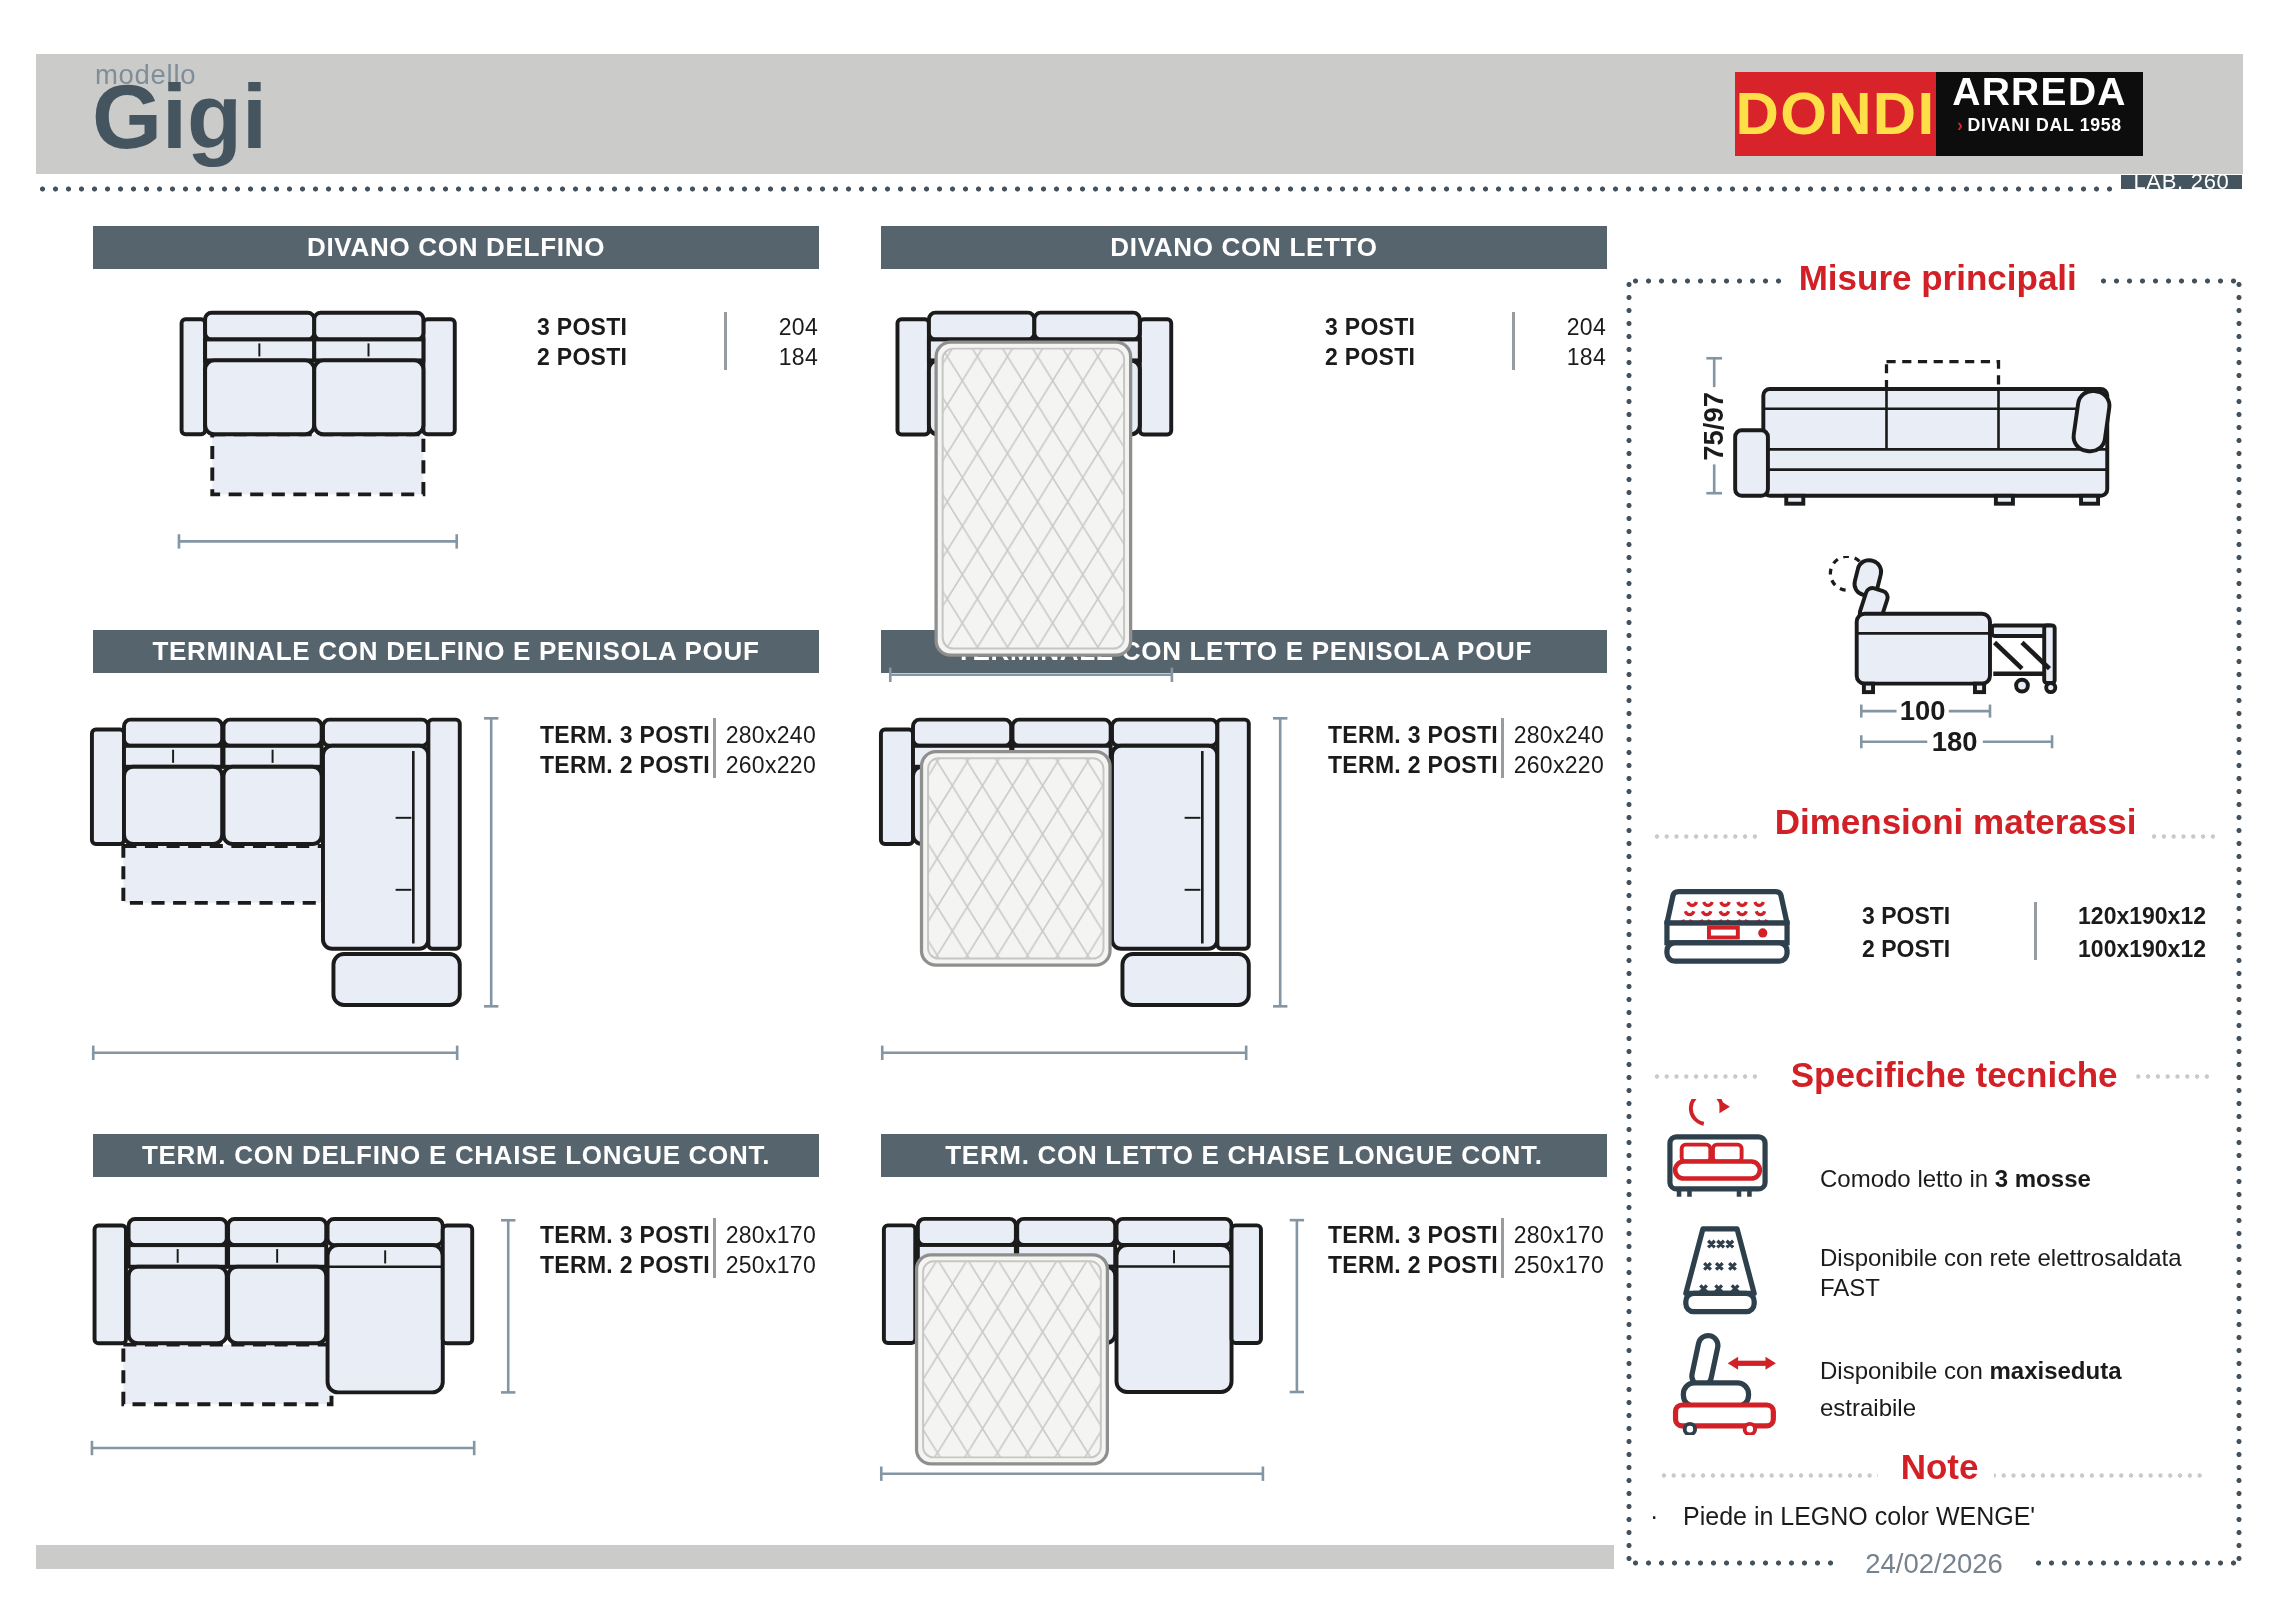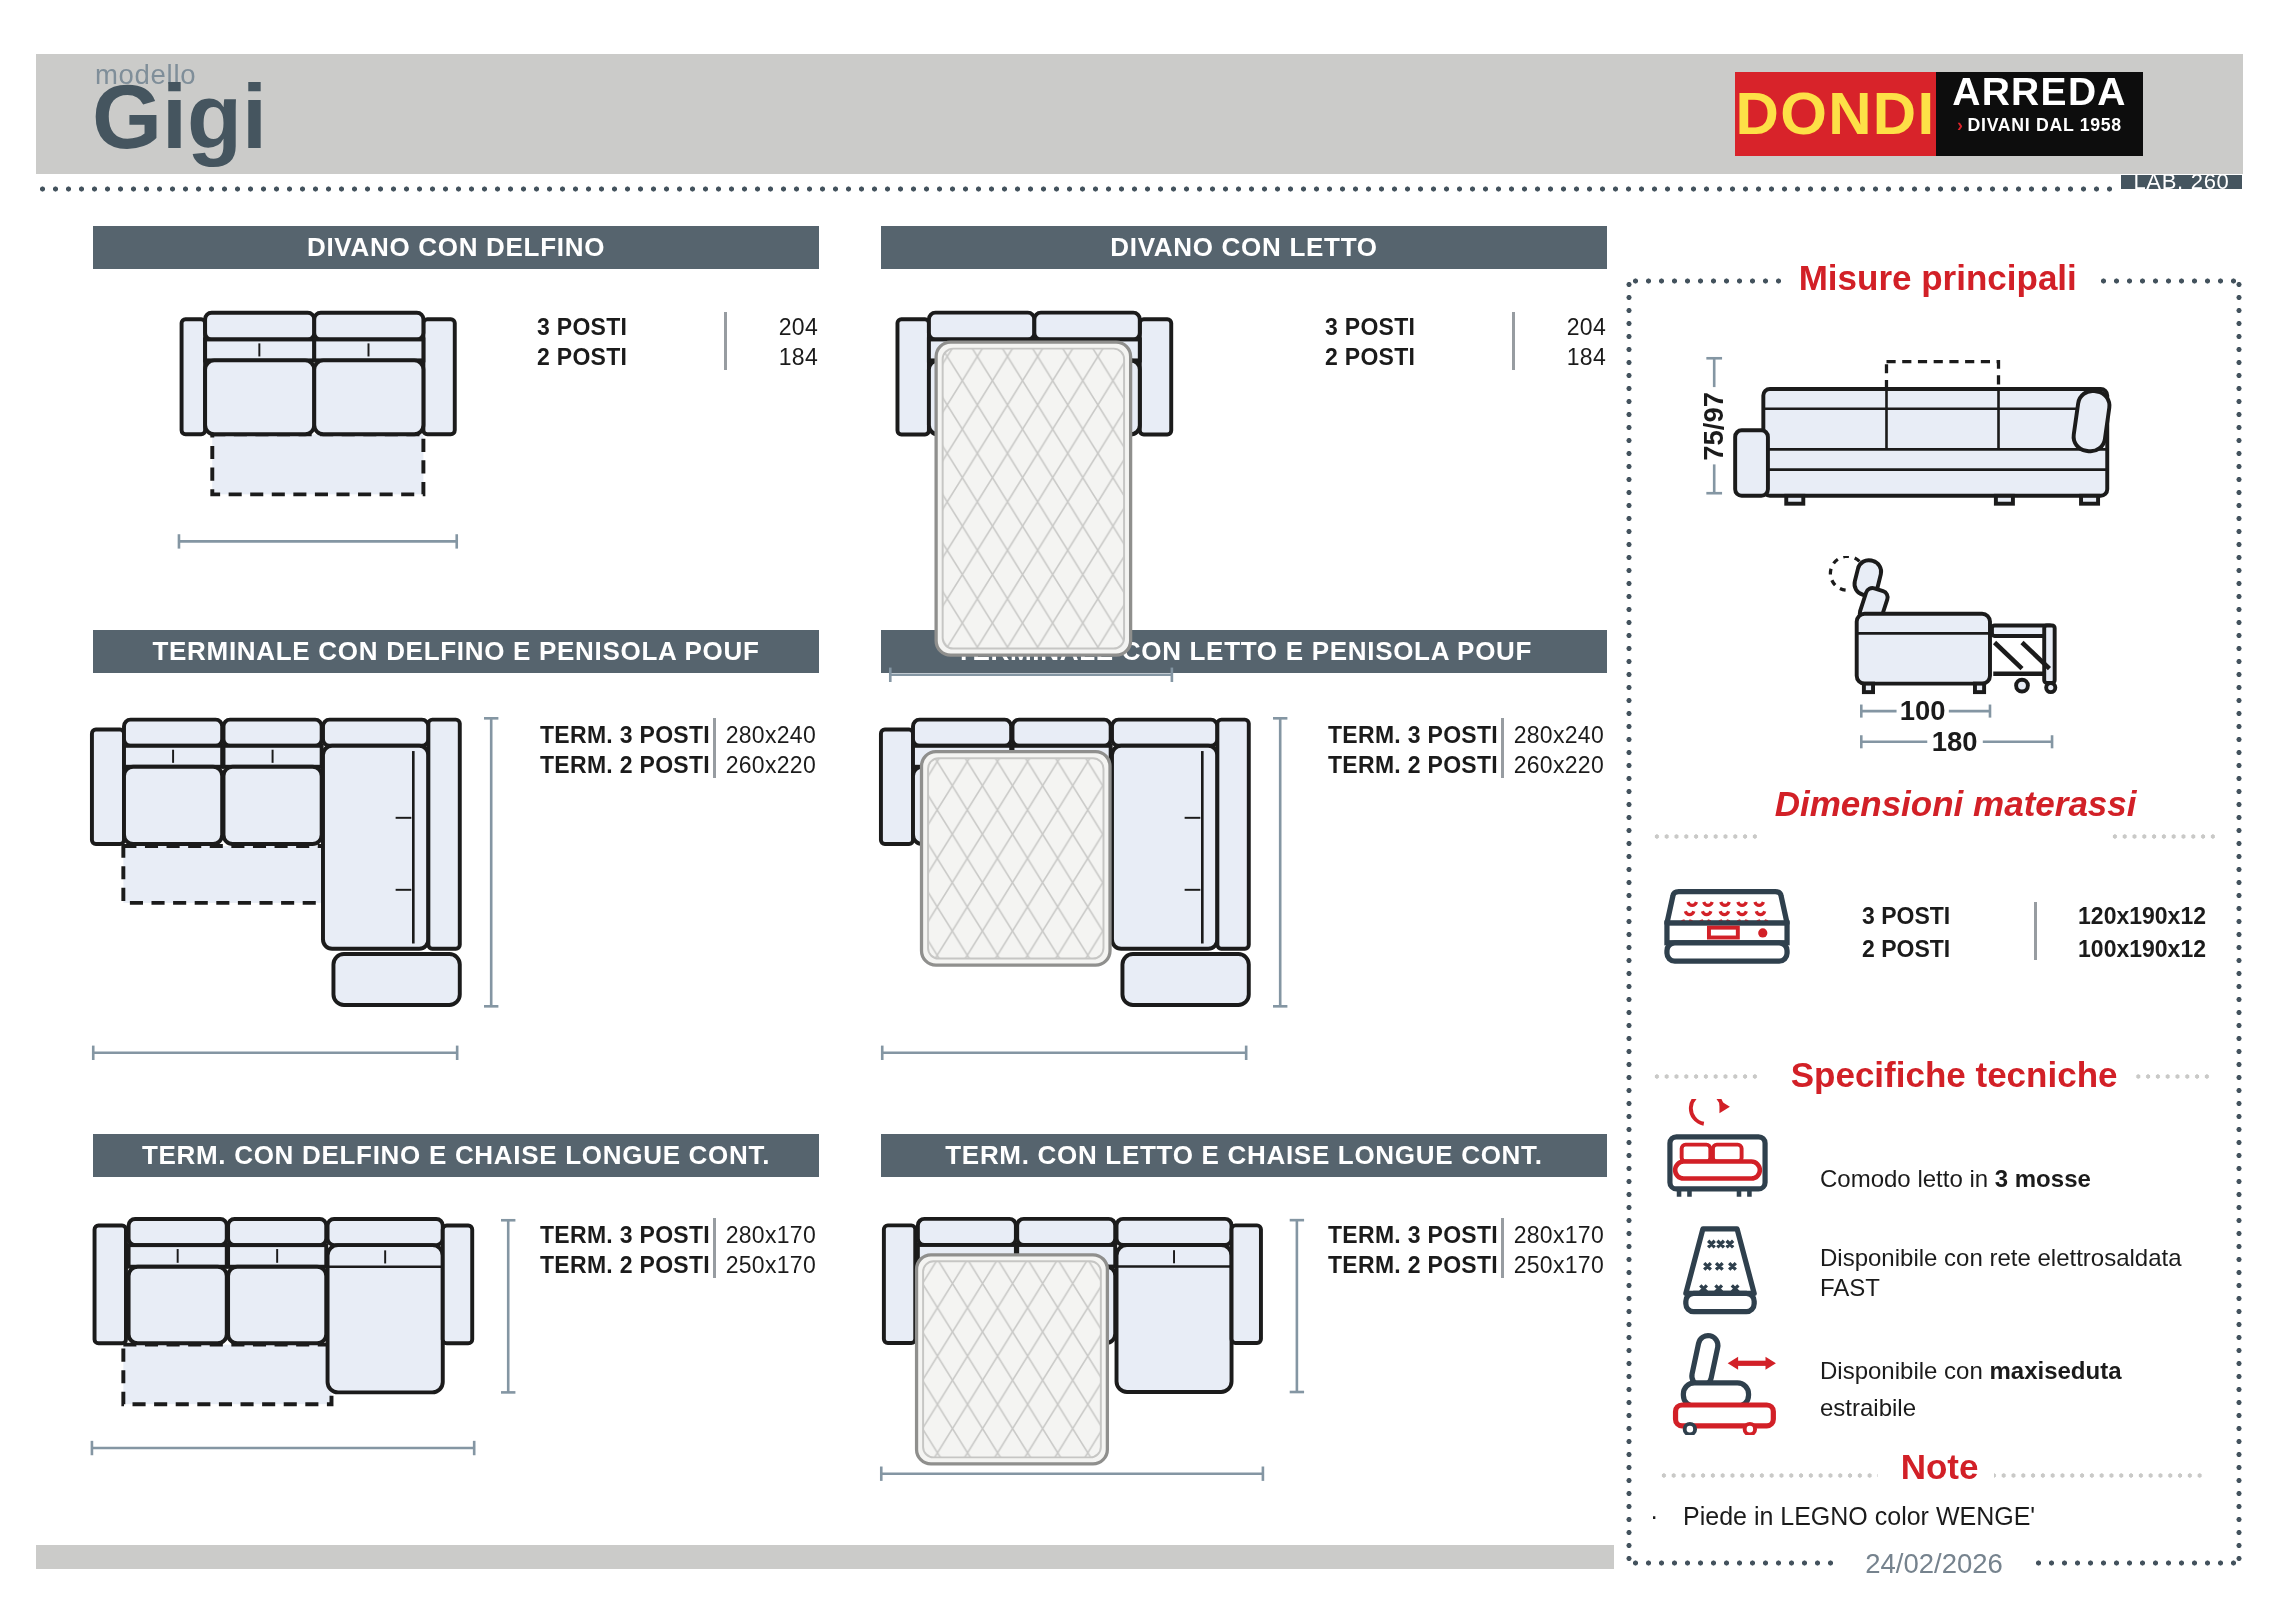--- a/index.html
+++ b/index.html
@@ -348,21 +348,21 @@
     <text class="dimtxt" x="148" y="251" text-anchor="middle">100</text>
     <line x1="54" y1="284" x2="155" y2="284" class="dim"></line>
     <line x1="240" y1="284" x2="346" y2="284" class="dim"></line>
     <line x1="54" y1="274" x2="54" y2="294" class="dim"></line>
     <line x1="346" y1="274" x2="346" y2="294" class="dim"></line>
     <text class="dimtxt" x="197" y="298" text-anchor="middle">180</text>
   </svg>
 
   <div class="dots-h-light" style="left:1652px;top:834px;width:105px;"></div>
   <div class="dots-h-light" style="left:2110px;top:834px;width:105px;"></div>
-  <div class="panel-title" style="left:1759px;top:784px;font-style:italic;">Dimensioni materassi</div>
+  <div class="panel-title" style="left:1759px;top:802px;">Dimensioni materassi</div>
 
   <svg class="abs" style="left:1663px;top:885px;" width="128" height="84" viewBox="0 0 195 128">
     <path d="M24,10 L171,10 Q179,10 180,17 L189,58 L6,58 L15,17 Q16,10 24,10 Z" fill="#ffffff" stroke="#2f404d" stroke-width="8" stroke-linejoin="round"></path>
     <g stroke="#d22027" stroke-width="5" fill="none">
       <path d="M38,26 a7,8 0 0 0 13,0 M62,26 a7,8 0 0 0 13,0 M88,26 a7,8 0 0 0 13,0 M114,26 a7,8 0 0 0 13,0 M140,26 a7,8 0 0 0 13,0"></path>
       <path d="M34,40 a7,8 0 0 0 13,0 M60,40 a7,8 0 0 0 13,0 M87,40 a7,8 0 0 0 13,0 M114,40 a7,8 0 0 0 13,0 M142,40 a7,8 0 0 0 13,0"></path>
       <path d="M30,53 a7,8 0 0 0 13,0 M58,53 a7,8 0 0 0 13,0 M87,53 a7,8 0 0 0 13,0 M115,53 a7,8 0 0 0 13,0 M145,53 a7,8 0 0 0 13,0"></path>
     </g>
     <rect x="6" y="58" width="183" height="30" fill="#ffffff" stroke="#2f404d" stroke-width="8"></rect>
     <rect x="70" y="65" width="44" height="15" fill="none" stroke="#d22027" stroke-width="6"></rect>

